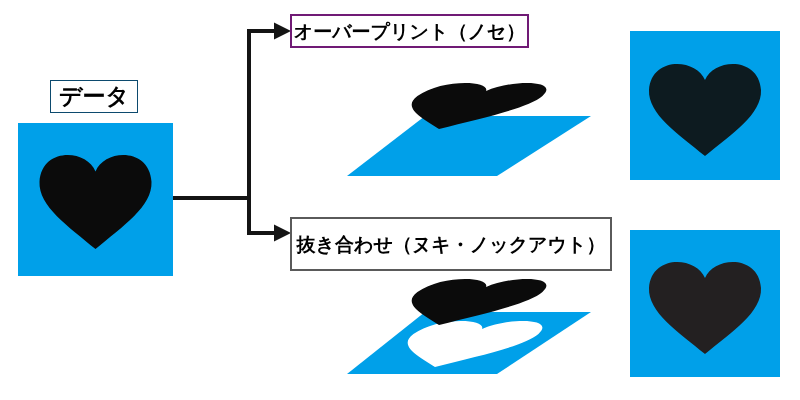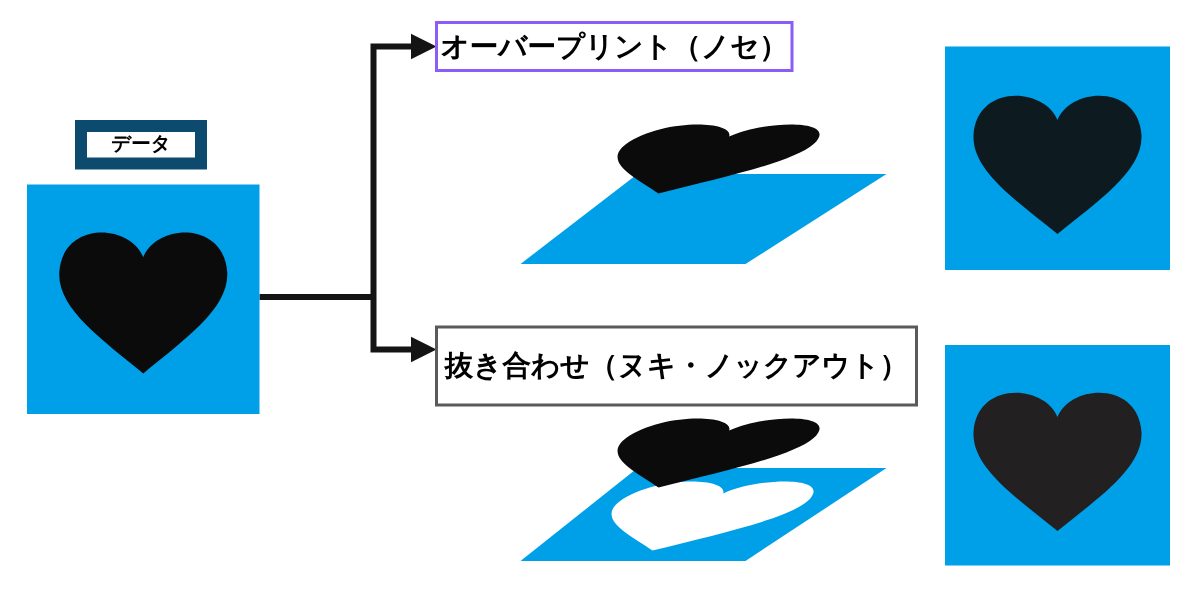--- a/index.html
+++ b/index.html
@@ -25,27 +25,27 @@
     justify-content: center;
     font-weight: 700;
     color: #000000;
     box-sizing: border-box;
     white-space: nowrap;
     line-height: 1;
   }
   .box-data {
     left: 50px; top: 80px;
     width: 88px; height: 33px;
-    border: 8px solid #0c4a6e;
-    font-size: 13px;
+    border: 1px solid #0c4a6e;
+    font-size: 23px;
   }
   .box-overprint {
     left: 290px; top: 14px;
     width: 239px; height: 34px;
-    border: 2px solid #8b5cf6;
+    border: 2px solid #701a75;
     font-size: 19px;
   }
   .box-knockout {
     left: 290px; top: 217px;
     width: 322px; height: 54px;
     border: 2px solid #5a5a5a;
     font-size: 19px;
   }
 </style>
 </head>

